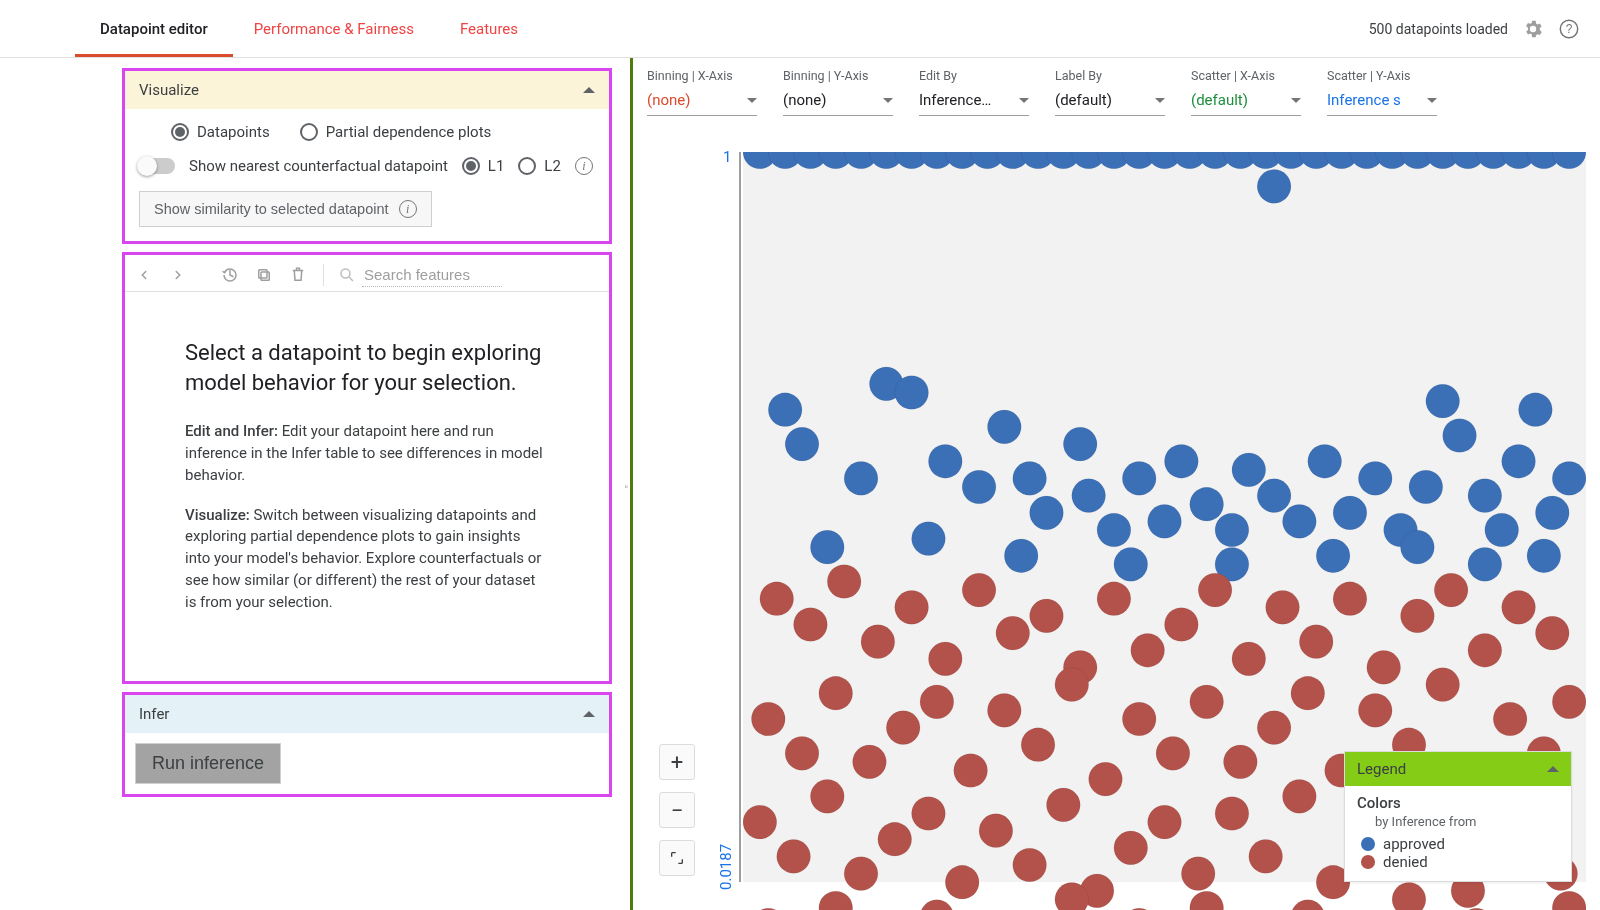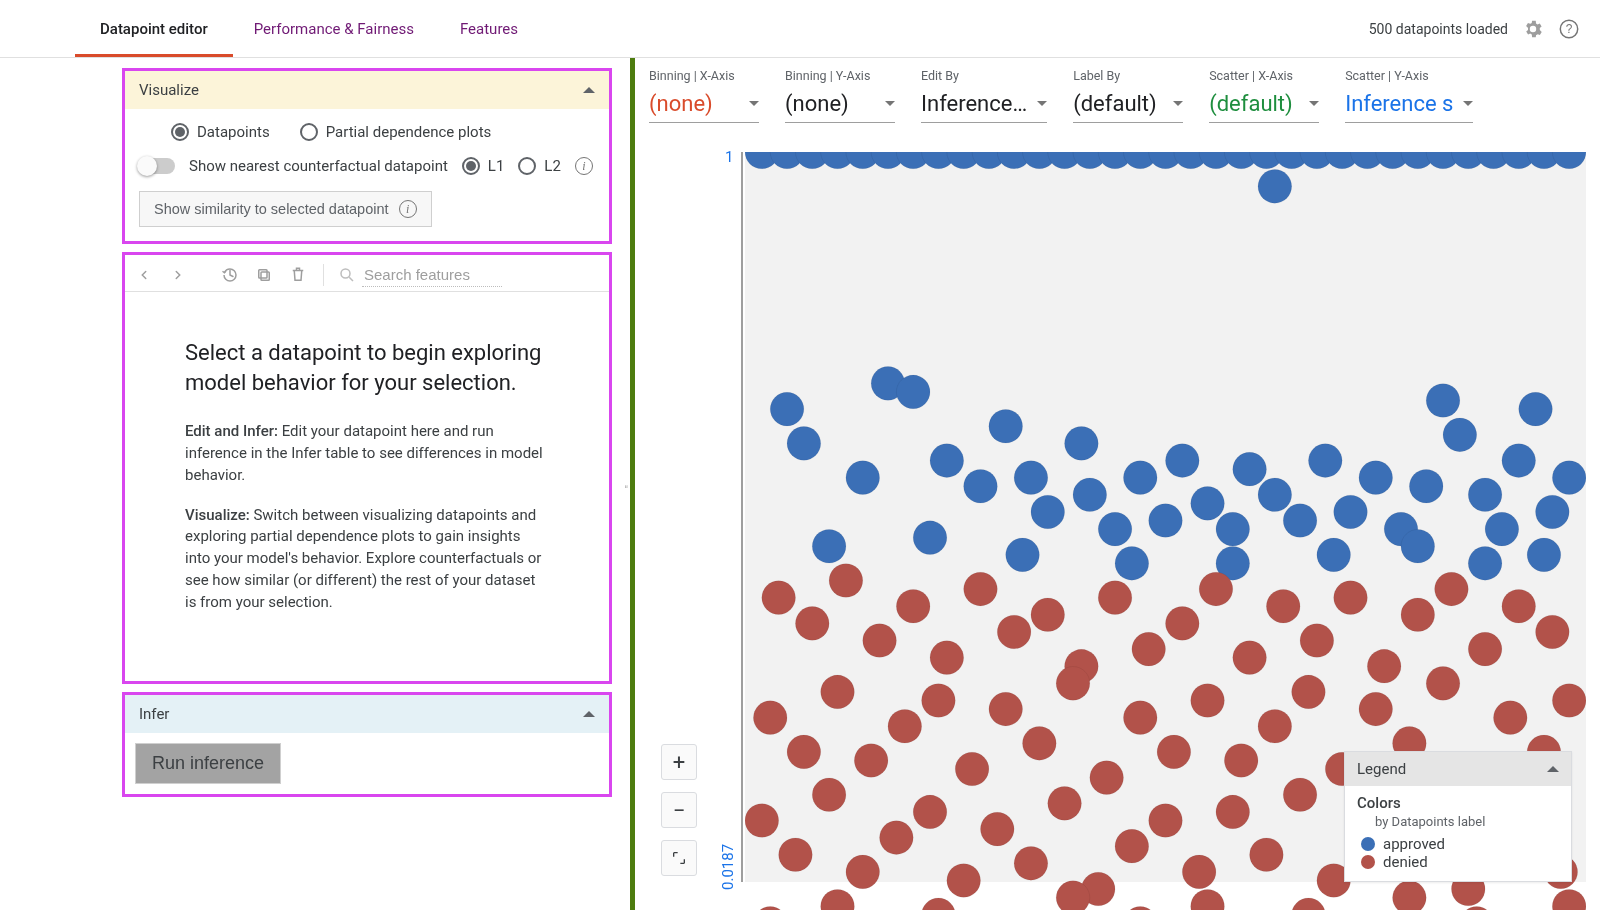--- a/index.html
+++ b/index.html
@@ -1,29 +1,29 @@
 <!DOCTYPE html>
 <html><head>
 <meta charset="utf-8">
 <style>
   * { box-sizing: border-box; }
   html, body { margin:0; padding:0; font-family: Roboto, -apple-system, "Helvetica Neue", Arial, sans-serif; color:#3c4043; background:#fff; }
   body { width:1600px; height:910px; overflow:hidden; }
 
   .topbar { display:flex; align-items:center; height:58px; border-bottom:1px solid #e0e0e0; padding:0 20px 0 100px; }
   .tabs { display:flex; gap:46px; height:100%; align-items:center; }
-  .tab { font-size:15px; color:#701a75; height:100%; display:flex; align-items:center; cursor:pointer; position:relative; }
+  .tab { font-size:15px; color:#ef4444; height:100%; display:flex; align-items:center; cursor:pointer; position:relative; }
   .tab.active { color:#202124; font-weight:500; }
   .tab.active::after { content:""; position:absolute; bottom:0; left:-25px; right:-25px; height:3px; background:#d94b2b; }
   .topbar-right { margin-left:auto; display:flex; align-items:center; gap:14px; font-size:14px; color:#3c4043; }
   .icon-gear, .icon-help { width:22px; height:22px; display:flex; align-items:center; justify-content:center; color:#757575; cursor:pointer; }
 
   .main-split { display:flex; height:calc(910px - 58px); }
   .left-pane { width:622px; padding:10px 10px 10px 78px; display:flex; flex-direction:column; gap:8px; }
-  .right-pane { flex:1; position:relative; border-left:5px solid #4d7c0f; }
+  .right-pane { flex:1; position:relative; border-left:3px solid #4d7c0f; }
   .splitter { width:8px; display:flex; align-items:center; justify-content:center; color:#9e9e9e; font-size:10px; cursor:col-resize; }
   .splitter::before { content:'"'; transform:rotate(90deg); writing-mode:vertical-rl; color:#9e9e9e; }
 
   .panel { border:3px solid #d946ef; background:#fff;margin-left:44px; }
   .panel-header { background:#fcf4d9; padding:10px 14px; font-size:15px; color:#3c4043; display:flex; align-items:center; justify-content:space-between; cursor:pointer; }
   .panel-header.infer { background:#e4f1f6; }
   .panel-body { padding:14px 14px; }
   .chev { width:0; height:0; border-left:6px solid transparent; border-right:6px solid transparent; }
   .chev.up { border-bottom:6px solid #5f6368; }
 
@@ -49,41 +49,41 @@
   .edit-content p { margin:0 0 18px; font-size:15px; color:#3c4043; line-height:1.45; }
   .edit-content b { font-weight:500; }
 
   .infer-body { padding:10px; }
   .run-btn { border:1px solid #cfcfcf; background:#a3a3a3; padding:9px 16px; font-size:18px; color:#3c4043; cursor:pointer; }
 
   
   .scatter-controls { display:flex; gap:26px; padding:10px 0 4px 14px; }
   .sc-col { min-width:110px; }
   .sc-label { font-size:12.5px; color:#5f6368; margin-bottom:4px; white-space:nowrap; }
-  .sc-sel { display:flex; align-items:center; gap:6px; border-bottom:1px solid #9e9e9e; padding:4px 0 6px; font-size:22px; cursor:pointer; justify-content:space-between; }
+  .sc-sel { display:flex; align-items:center; gap:6px; border-bottom:1px solid #9e9e9e; padding:4px 0 6px; font-size:15px; cursor:pointer; justify-content:space-between; }
   .sc-sel .arrow { width:0;height:0;border-left:5px solid transparent;border-right:5px solid transparent;border-top:5px solid #757575; margin-left:4px;}
   .c-orange { color:#d94b2b; }
   .c-black  { color:#202124; }
   .c-green  { color:#1e8e3e; }
   .c-blue   { color:#1a73e8; }
 
   .plot-area { position:absolute; top:64px; left:14px; right:14px; bottom:14px; }
   .plot-axis { position:absolute; left:92px; top:30px; bottom:14px; width:2px; background:#9e9e9e; }
   .plot-axis::after { content:""; position:absolute; left:0; bottom:0; width:690px; height:2px; background:#9e9e9e; display:none; }
   .plot-frame { position:absolute; left:96px; right:0; top:30px; bottom:14px; background:#f2f2f2; }
   .plot-canvas { position:absolute; inset:0; }
   .plot-tick-top { position:absolute; left:76px; top:26px; font-size:15px; color:#1a73e8; }
   .plot-tick-bot { position:absolute; left:88px; bottom:6px; width:18px; font-size:15px; color:#1a73e8; transform:rotate(-90deg); transform-origin:left bottom; white-space:nowrap; }
 
   .zoom-ctrls { position:absolute; left:12px; bottom:20px; display:flex; flex-direction:column; gap:12px; }
   .zoom-btn { width:36px; height:36px; border:1px solid #dadce0; background:#fafafa; display:flex; align-items:center; justify-content:center; font-size:22px; color:#3c4043; cursor:pointer; border-radius:3px; }
   .zoom-btn.small { font-size:14px; }
 
   .legend-box { position:absolute; right:14px; bottom:14px; width:228px; border:1px solid #dadce0; background:#fff; font-size:15px; box-shadow:0 1px 2px rgba(0,0,0,.08); }
-  .legend-head { background:#e5e5e5; padding:8px 12px; display:flex; align-items:center; justify-content:space-between; cursor:pointer; }
+  .legend-head { background:#84cc16; padding:8px 12px; display:flex; align-items:center; justify-content:space-between; cursor:pointer; }
   .legend-body { padding:8px 12px 10px; }
   .legend-body .by { font-size:13px; color:#5f6368; margin:2px 0 6px 18px; }
   .legend-item { display:flex; align-items:center; gap:8px; font-size:15px; margin-left:4px; }
   .dot { width:14px; height:14px; border-radius:50%; }
   .dot.blue { background:#3b6fb6; }
   .dot.red  { background:#b2524a; }
 
   circle.pt { stroke:rgba(0,0,0,.18); stroke-width:0.4; }
 </style>
 </head>
@@ -461,21 +461,21 @@
         </div>
       </div>
 
       <div class="legend-box">
         <div class="legend-head">
           <span>Legend</span>
           <span class="chev up"></span>
         </div>
         <div class="legend-body">
           <div style="font-weight:500;">Colors</div>
-          <div class="by">by Datapoints label</div>
+          <div class="by">by Inference from</div>
           <div id="legend-items">
               <div class="legend-item">
                 <span class="dot blue"></span>
                 <span>approved</span>
               </div>
               <div class="legend-item">
                 <span class="dot red"></span>
                 <span>denied</span>
               </div>
             </div>

